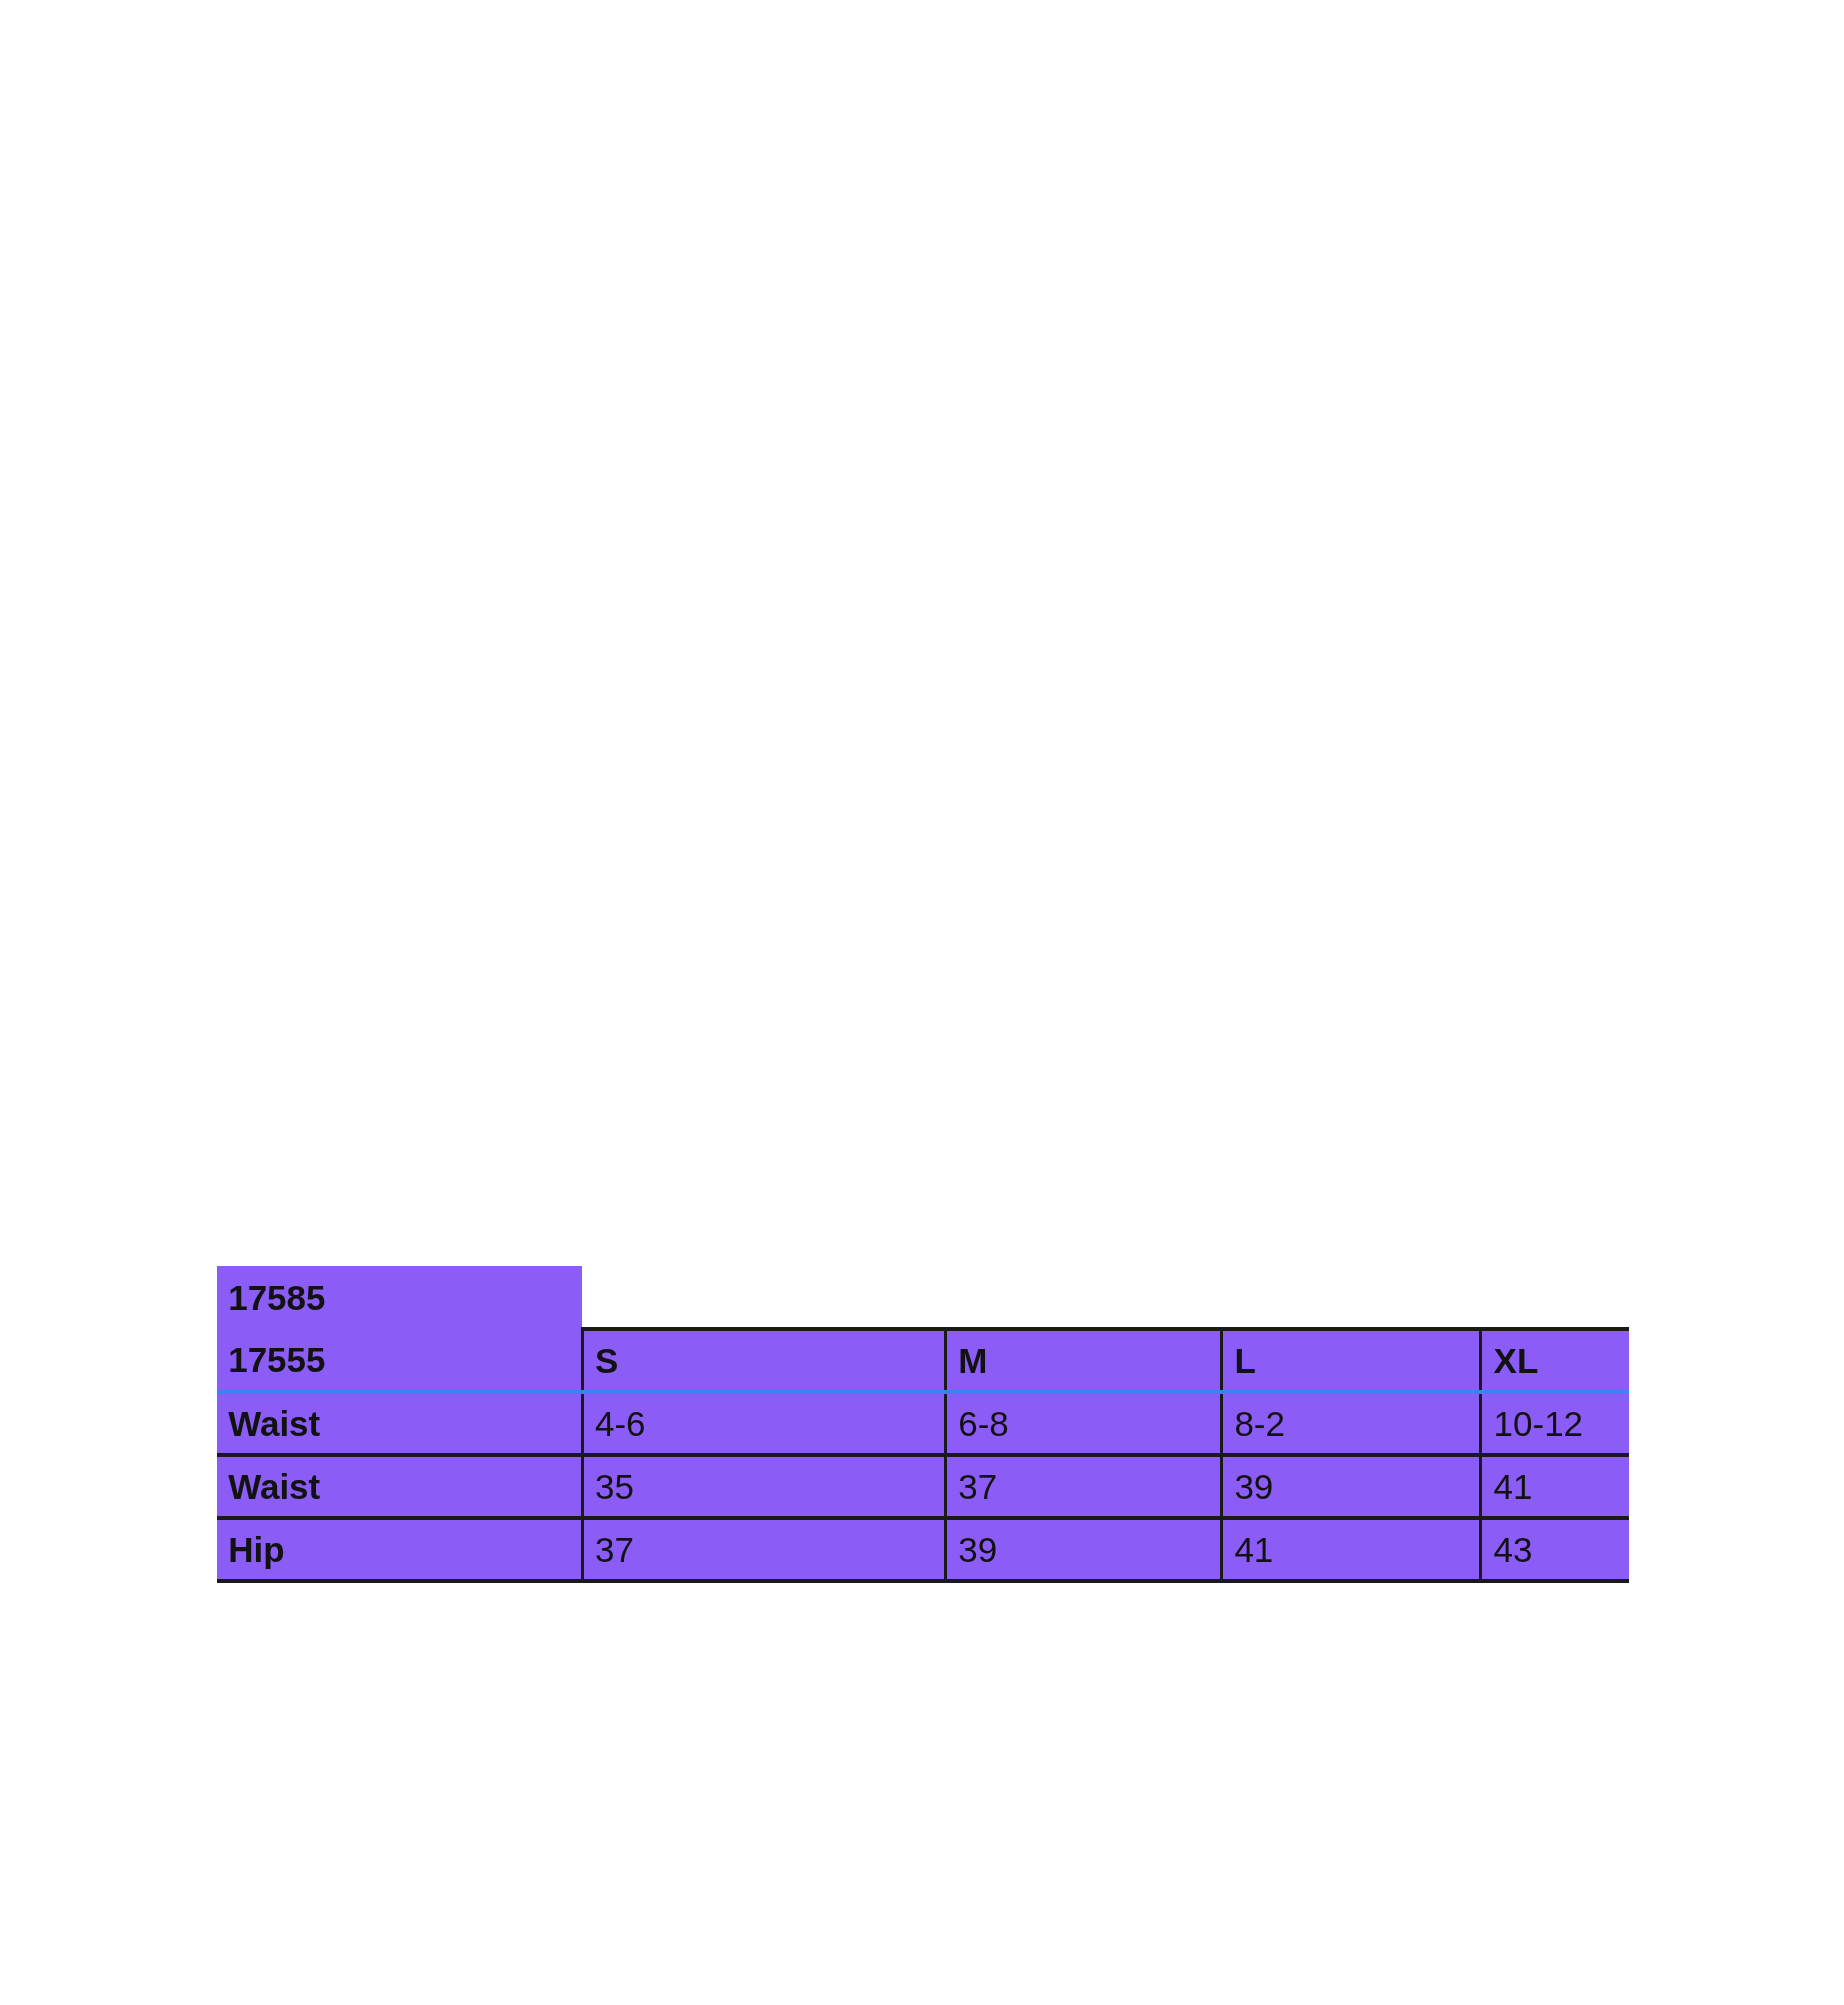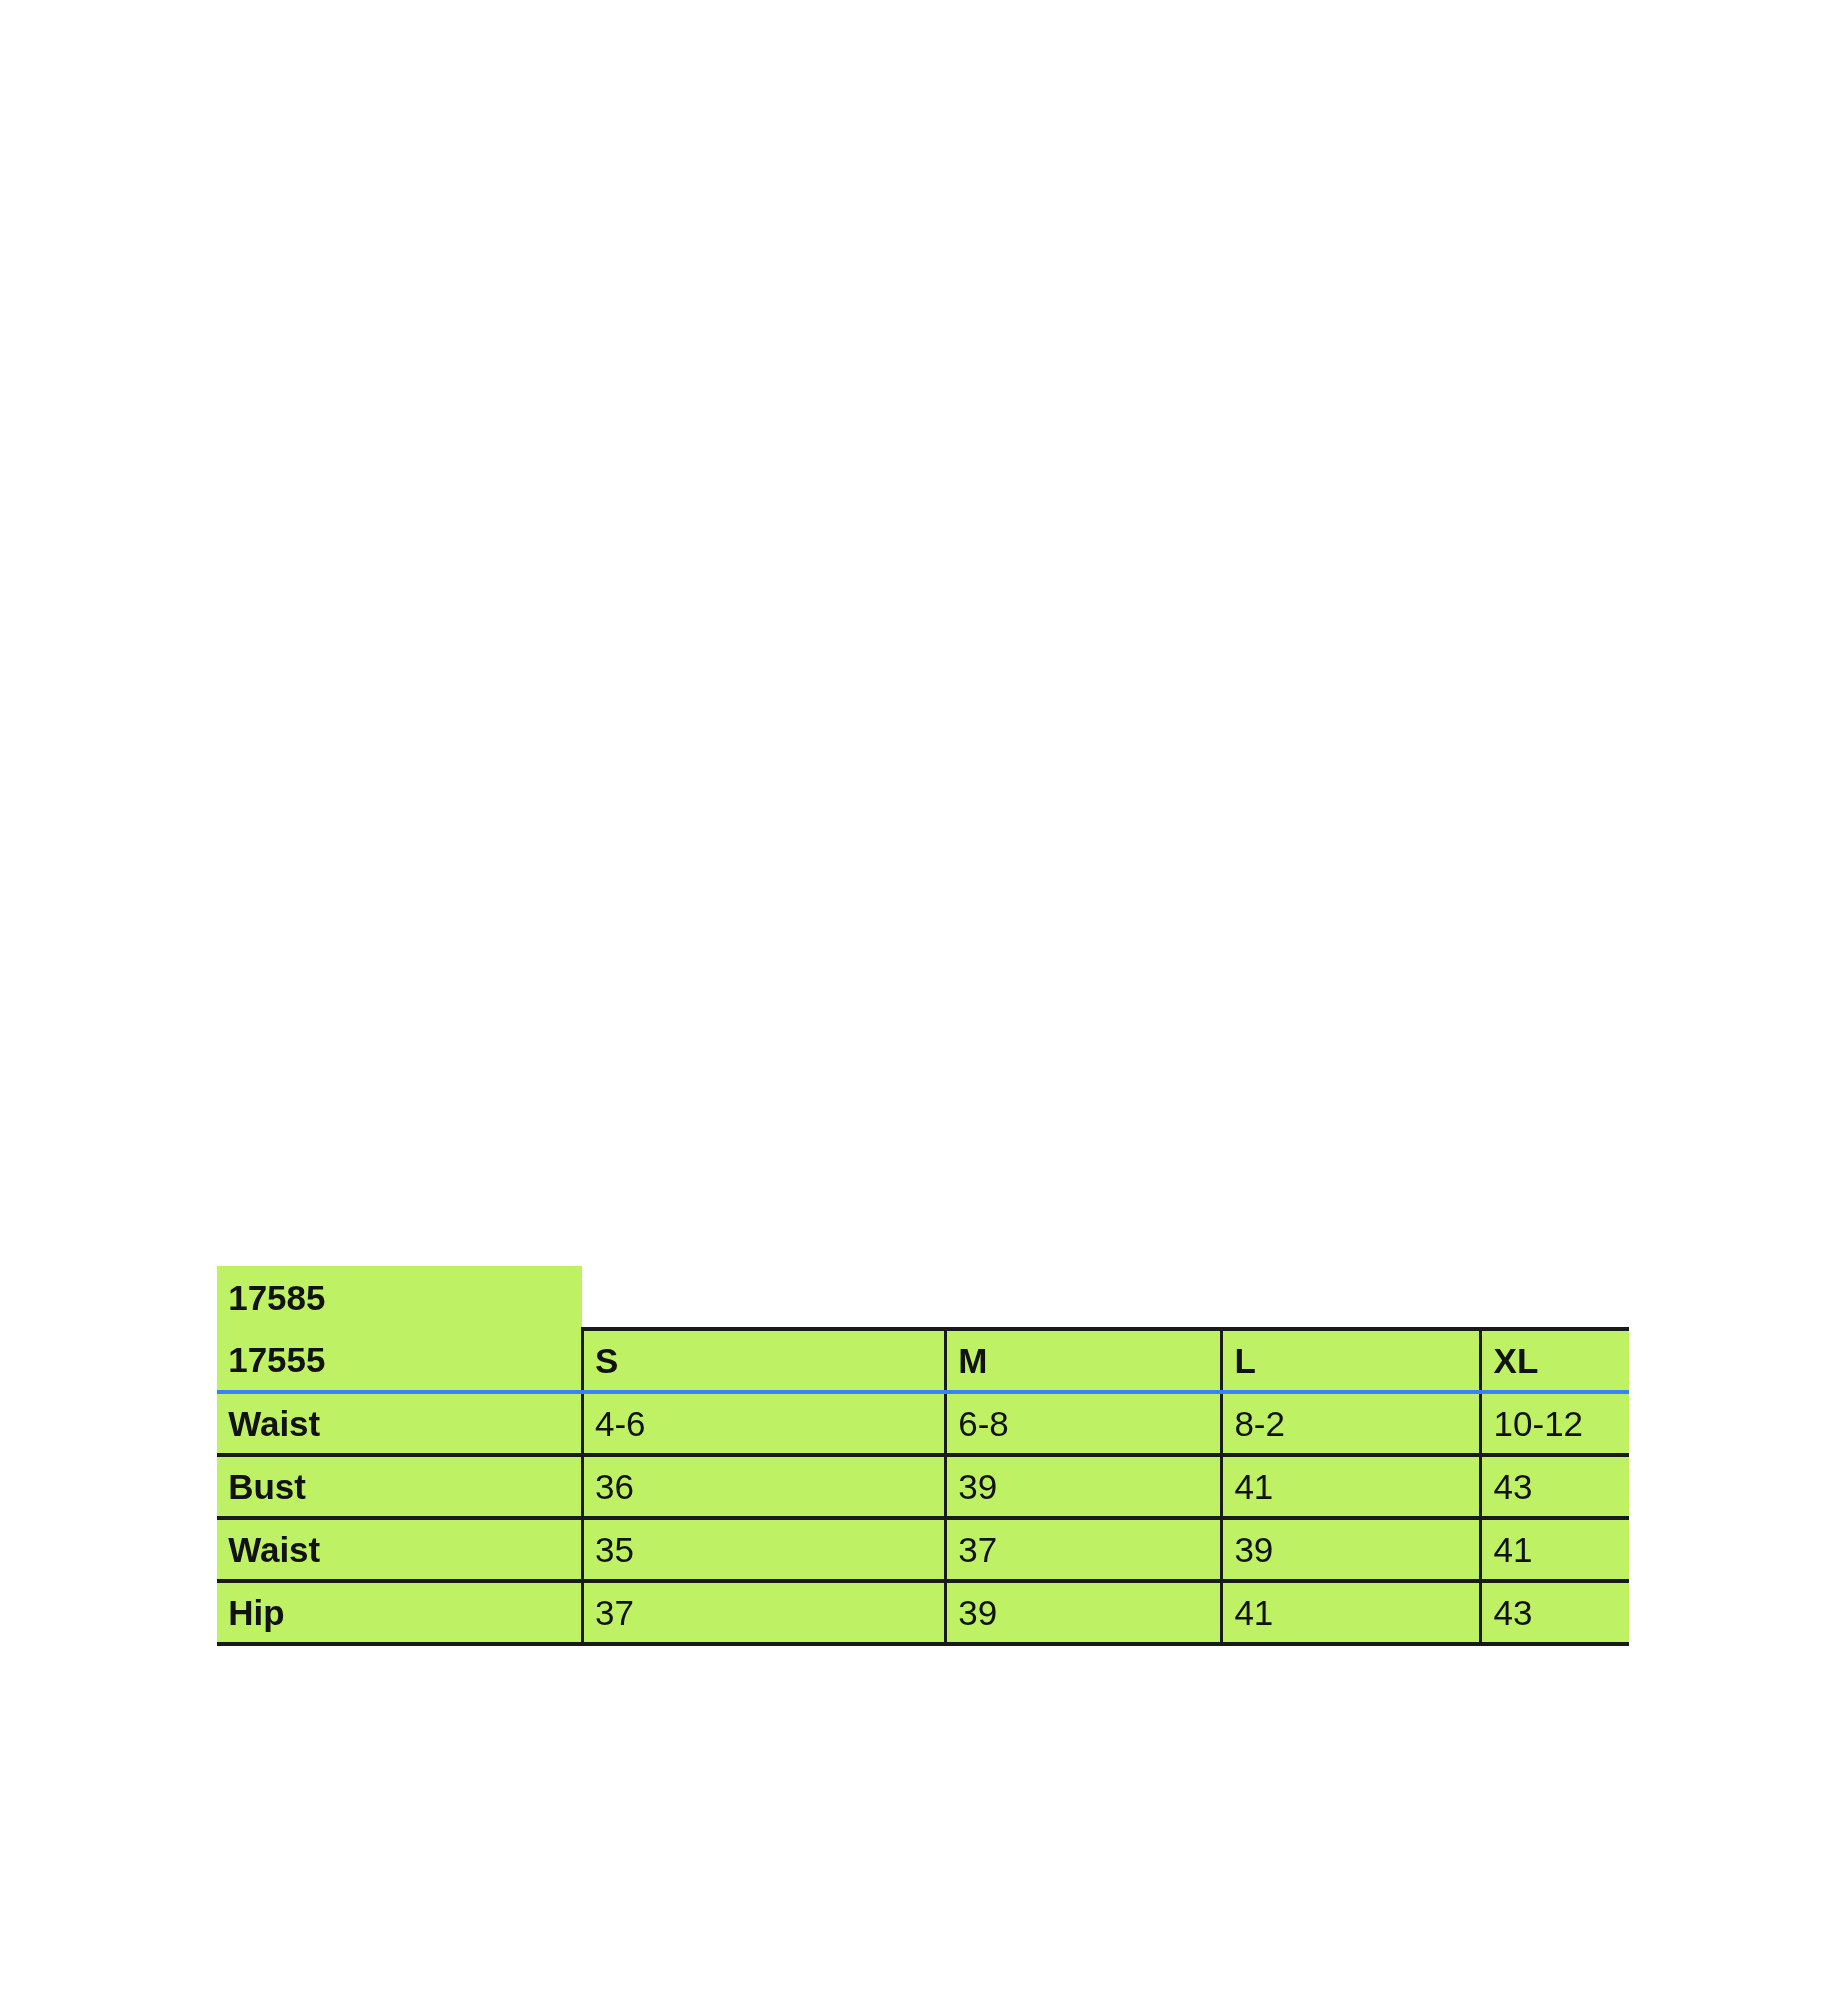--- a/index.html
+++ b/index.html
@@ -43,21 +43,21 @@
   table.chart col.c-s     { width: 363px; }
   table.chart col.c-m     { width: 276px; }
   table.chart col.c-l     { width: 259px; }
   table.chart col.c-xl    { width: 148px; }
 
   table.chart td {
     padding: 0 0 0 11.2px;
     vertical-align: middle;
     height: 63px;
     box-sizing: border-box;
-    background: #bef264;
+    background: #8b5cf6;
   }
 
   
   td.sep { border-left: 3.2px solid #1a1a1a; }
 
   
   tr.rule-below > td { border-bottom: 4px solid #1a1a1a; }
 
   
   td.green {
@@ -139,37 +139,20 @@
             <span class="cell-text">6-8</span>
           </td>
           <td class="sep">
             <span class="cell-text">8-2</span>
           </td>
           <td class="sep">
             <span class="cell-text">10-12</span>
           </td>
         </tr>
 
-        <tr class="rule-below">
-          <td class="b">
-            <span class="cell-text">Bust</span>
-          </td>
-          <td class="sep">
-            <span class="cell-text">36</span>
-          </td>
-          <td class="sep">
-            <span class="cell-text">39</span>
-          </td>
-          <td class="sep">
-            <span class="cell-text">41</span>
-          </td>
-          <td class="sep">
-            <span class="cell-text">43</span>
-          </td>
-        </tr>
 
         <tr class="rule-below">
           <td class="b">
             <span class="cell-text">Waist</span>
           </td>
           <td class="sep">
             <span class="cell-text">35</span>
           </td>
           <td class="sep">
             <span class="cell-text">37</span>

